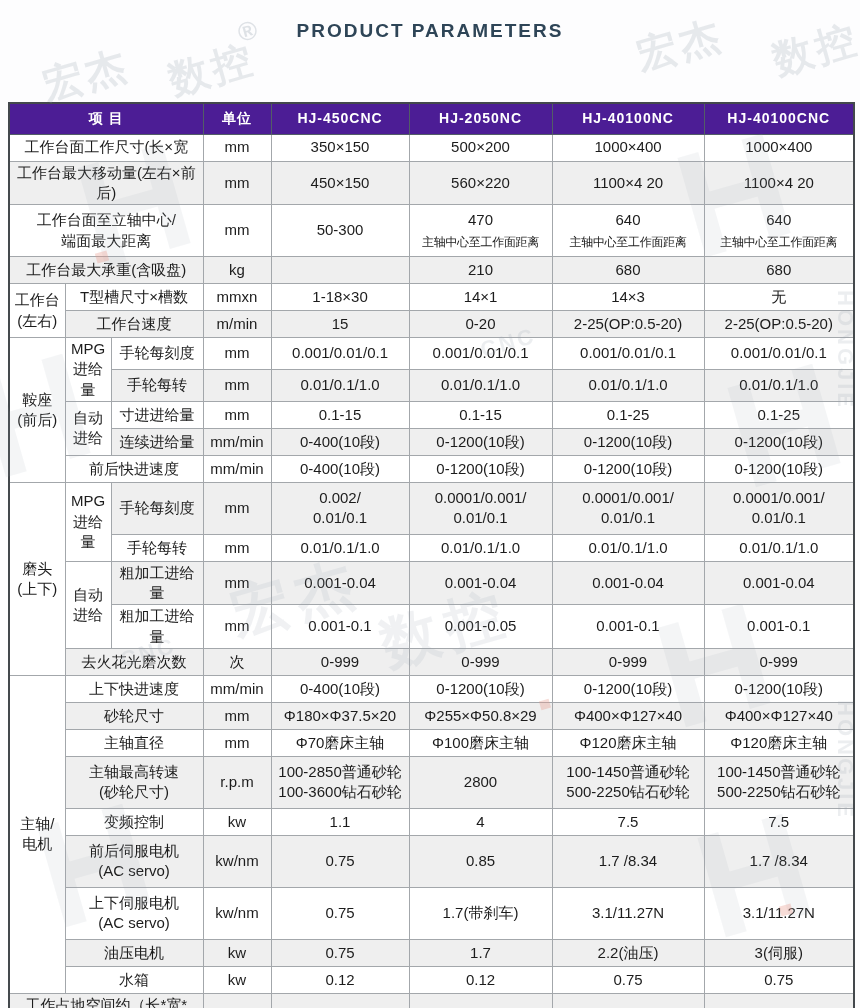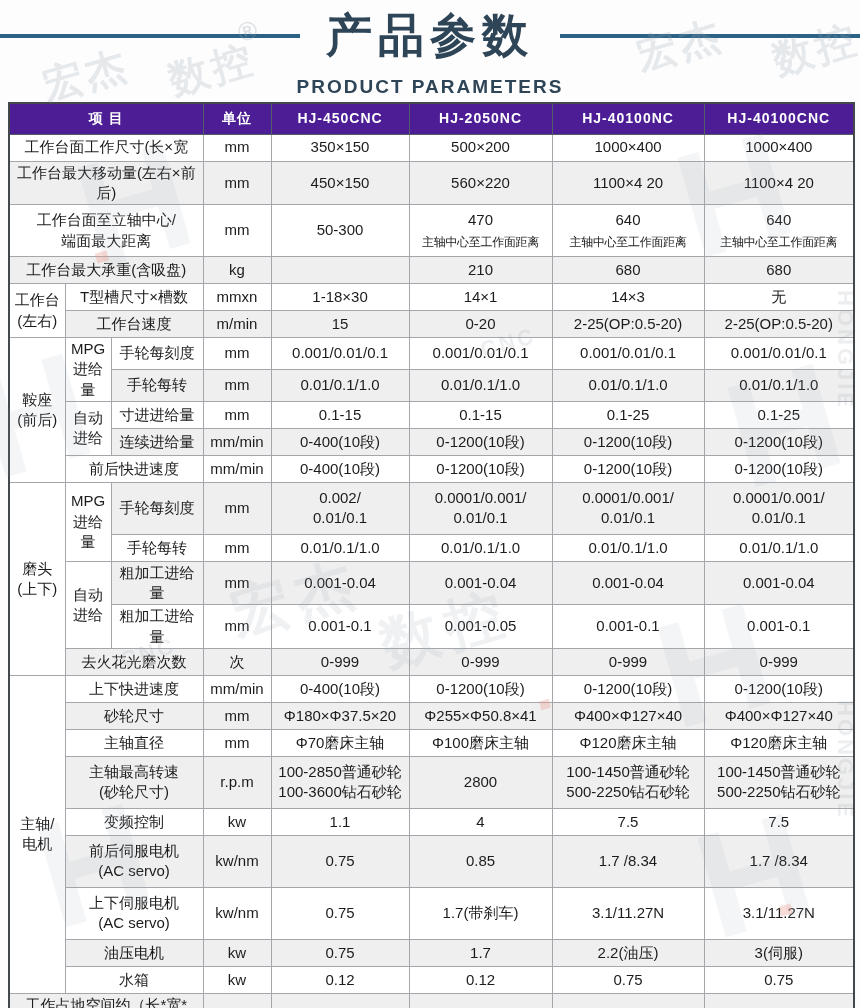--- a/index.html
+++ b/index.html
@@ -110,25 +110,20 @@
   <span class="wm wm-en wm-vert" style="left:832px;top:290px">HONGJIE</span>
   <span class="wm wm-en wm-vert" style="left:832px;top:700px">HONGJIE</span>
   <span class="wm wm-en" style="left:480px;top:330px">CNC</span>
   <span class="wm wm-en" style="left:120px;top:640px">CNC</span>
   <div class="wm-red" style="left:96px;top:252px;width:12px;height:10px"></div>
   <div class="wm-red" style="left:540px;top:700px;width:10px;height:9px"></div>
   <div class="wm-red" style="left:780px;top:905px;width:12px;height:10px"></div>
 </div>
 
 <div class="banner">
-  <div class="title-row">
-    <div class="rule"></div>
-    <div class="title-cn">产品参数</div>
-    <div class="rule"></div>
-  </div>
   <div class="title-en">PRODUCT PARAMETERS</div>
 </div>
 
 <table id="param-table">
   <colgroup>
     <col style="width:56px">
       <col style="width:46px">
       <col style="width:92px">
       <col style="width:68px">
     <col style="width:138px">
@@ -288,21 +283,21 @@
         <td class="unit">mm/min</td>
         <td class="val">0-400(10段)</td>
         <td class="val">0-1200(10段)</td>
         <td class="val">0-1200(10段)</td>
         <td class="val">0-1200(10段)</td>
       </tr>
       <tr class="row-b">
         <td colspan="2" class="lbl">砂轮尺寸</td>
         <td class="unit">mm</td>
         <td class="val">Φ180×Φ37.5×20</td>
-        <td class="val">Φ255×Φ50.8×41</td>
+        <td class="val">Φ255×Φ50.8×29</td>
         <td class="val">Φ400×Φ127×40</td>
         <td class="val">Φ400×Φ127×40</td>
       </tr>
       <tr class="row-a">
         <td colspan="2" class="lbl">主轴直径</td>
         <td class="unit">mm</td>
         <td class="val">Φ70磨床主轴</td>
         <td class="val">Φ100磨床主轴</td>
         <td class="val">Φ120磨床主轴</td>
         <td class="val">Φ120磨床主轴</td>

